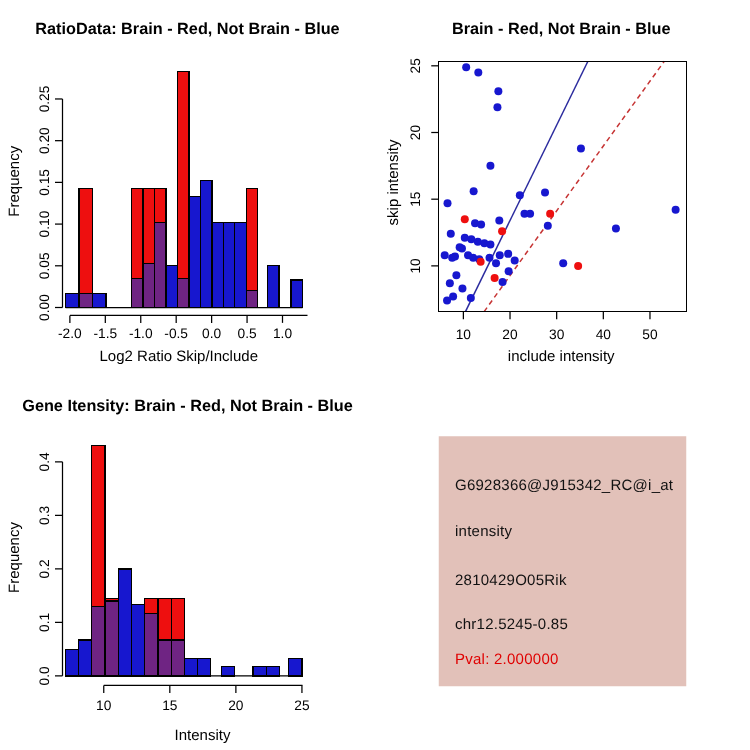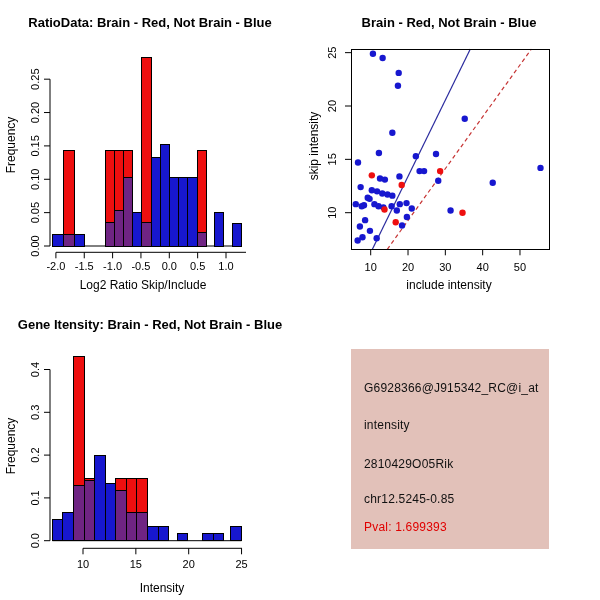--- a/index.html
+++ b/index.html
@@ -204,15 +204,15 @@
         <text x="15" y="446" text-anchor="middle" font-size="12" fill="#000" transform="rotate(-90 15 446)">Frequency</text>
         <text x="150" y="329" text-anchor="middle" font-size="13" font-weight="bold" fill="#000">Gene Itensity: Brain - Red, Not Brain - Blue</text>
       </g>
     </svg>
 
   <aside id="info-box" style="background: rgb(226, 193, 185);">
     <div class="info-line">G6928366@J915342_RC@i_at</div>
     <div class="info-line">intensity</div>
     <div class="info-line">2810429O05Rik</div>
     <div class="info-line">chr12.5245-0.85</div>
-    <div class="info-line pval" style="color: rgb(224, 0, 0);">Pval: 1.699393</div>
+    <div class="info-line pval" style="color: rgb(224, 0, 0);">Pval: 2.000000</div>
   </aside>
 </div>
 
 </body></html>

